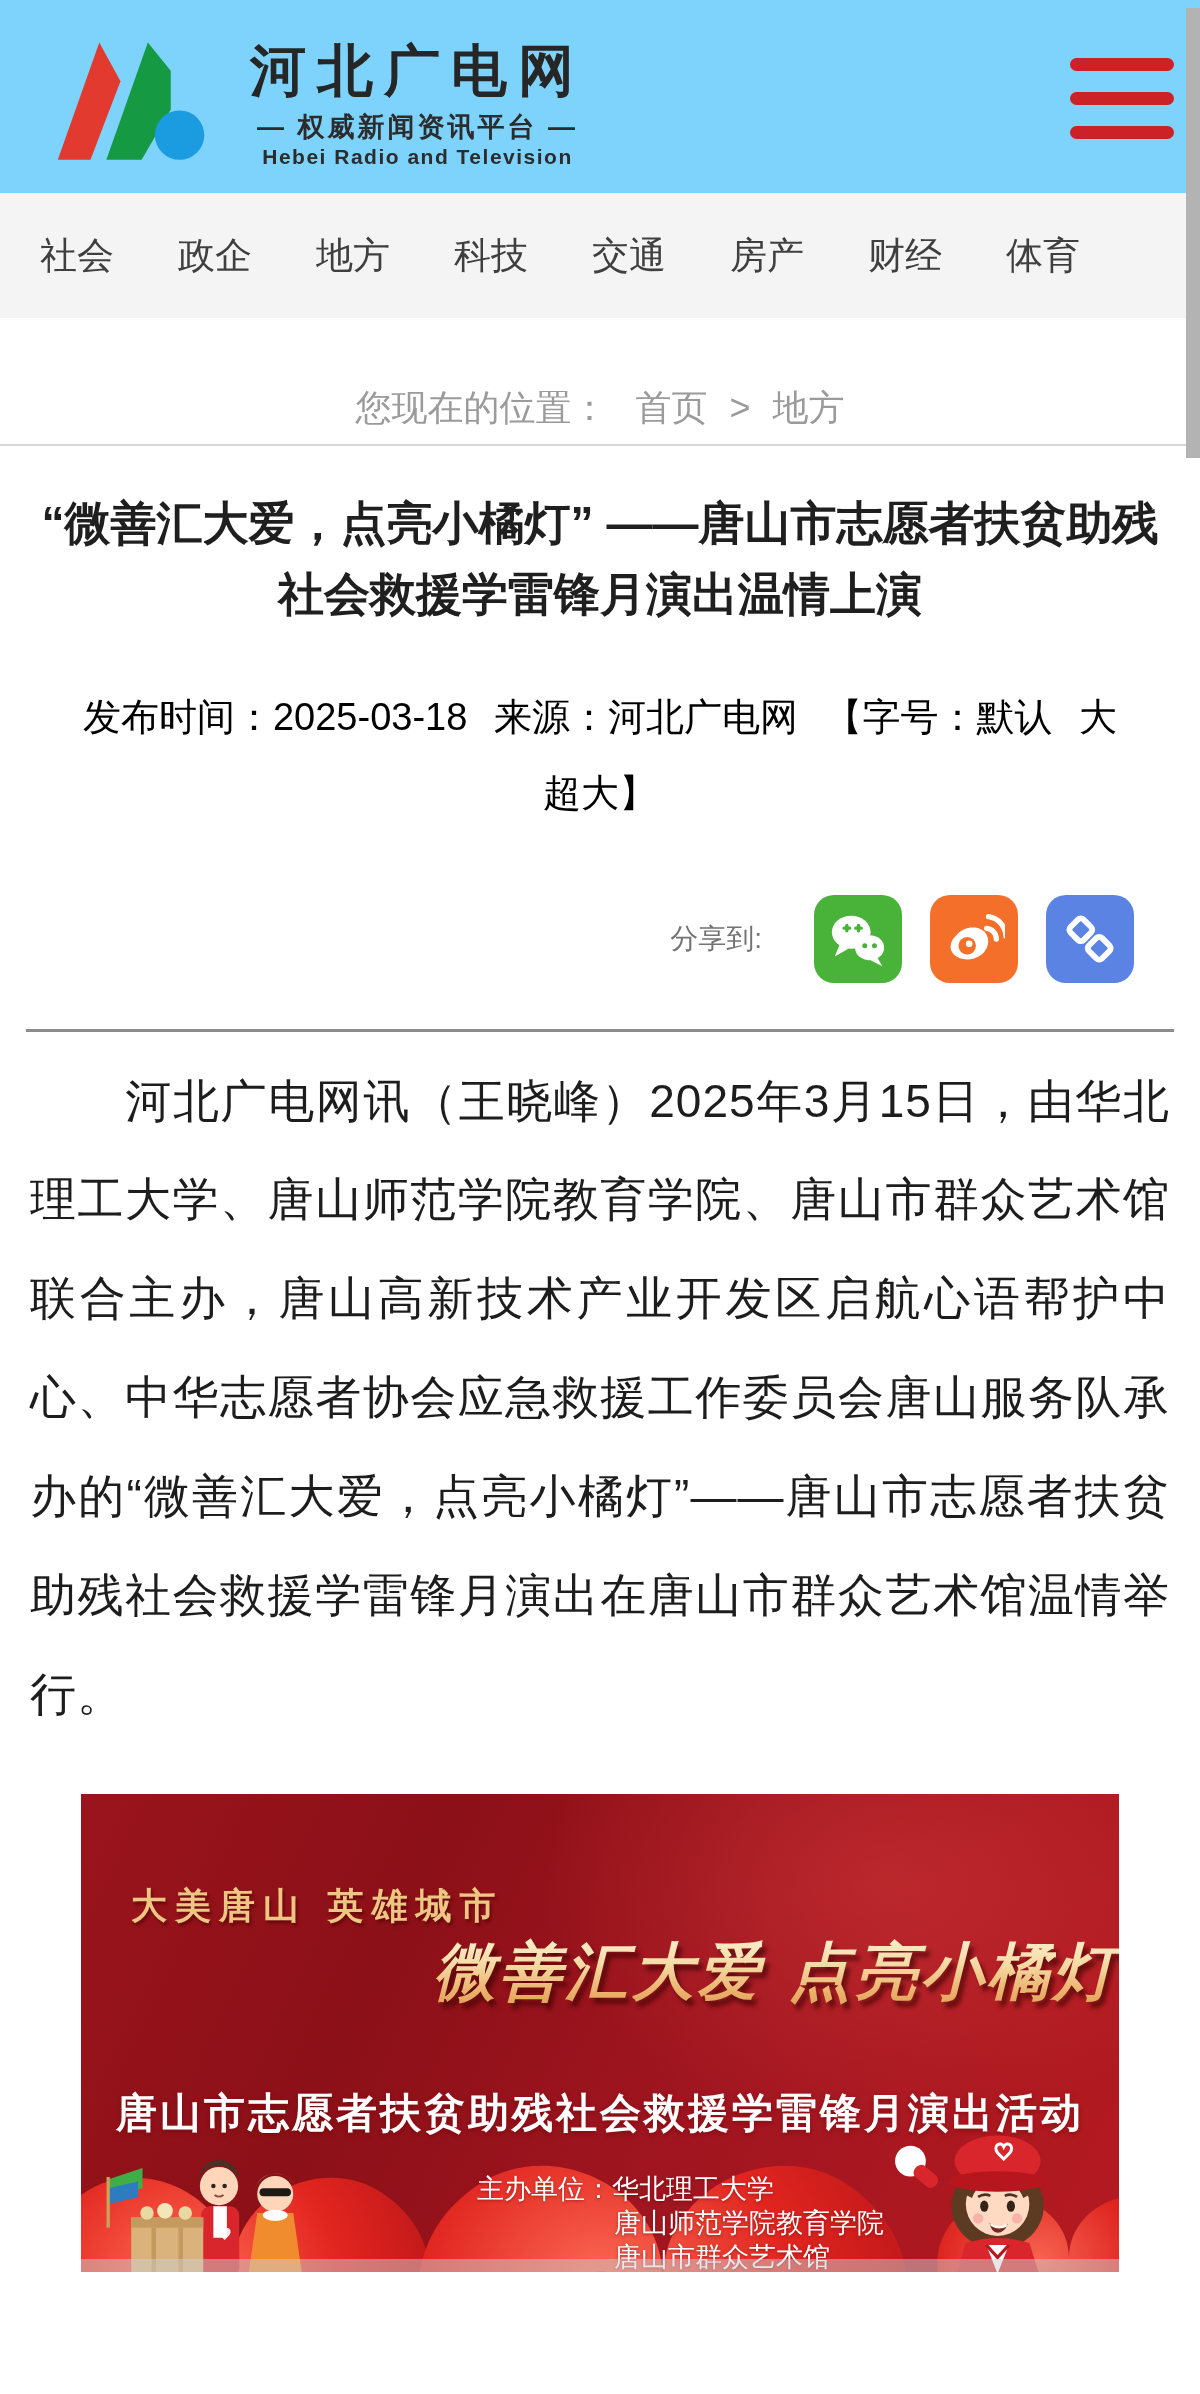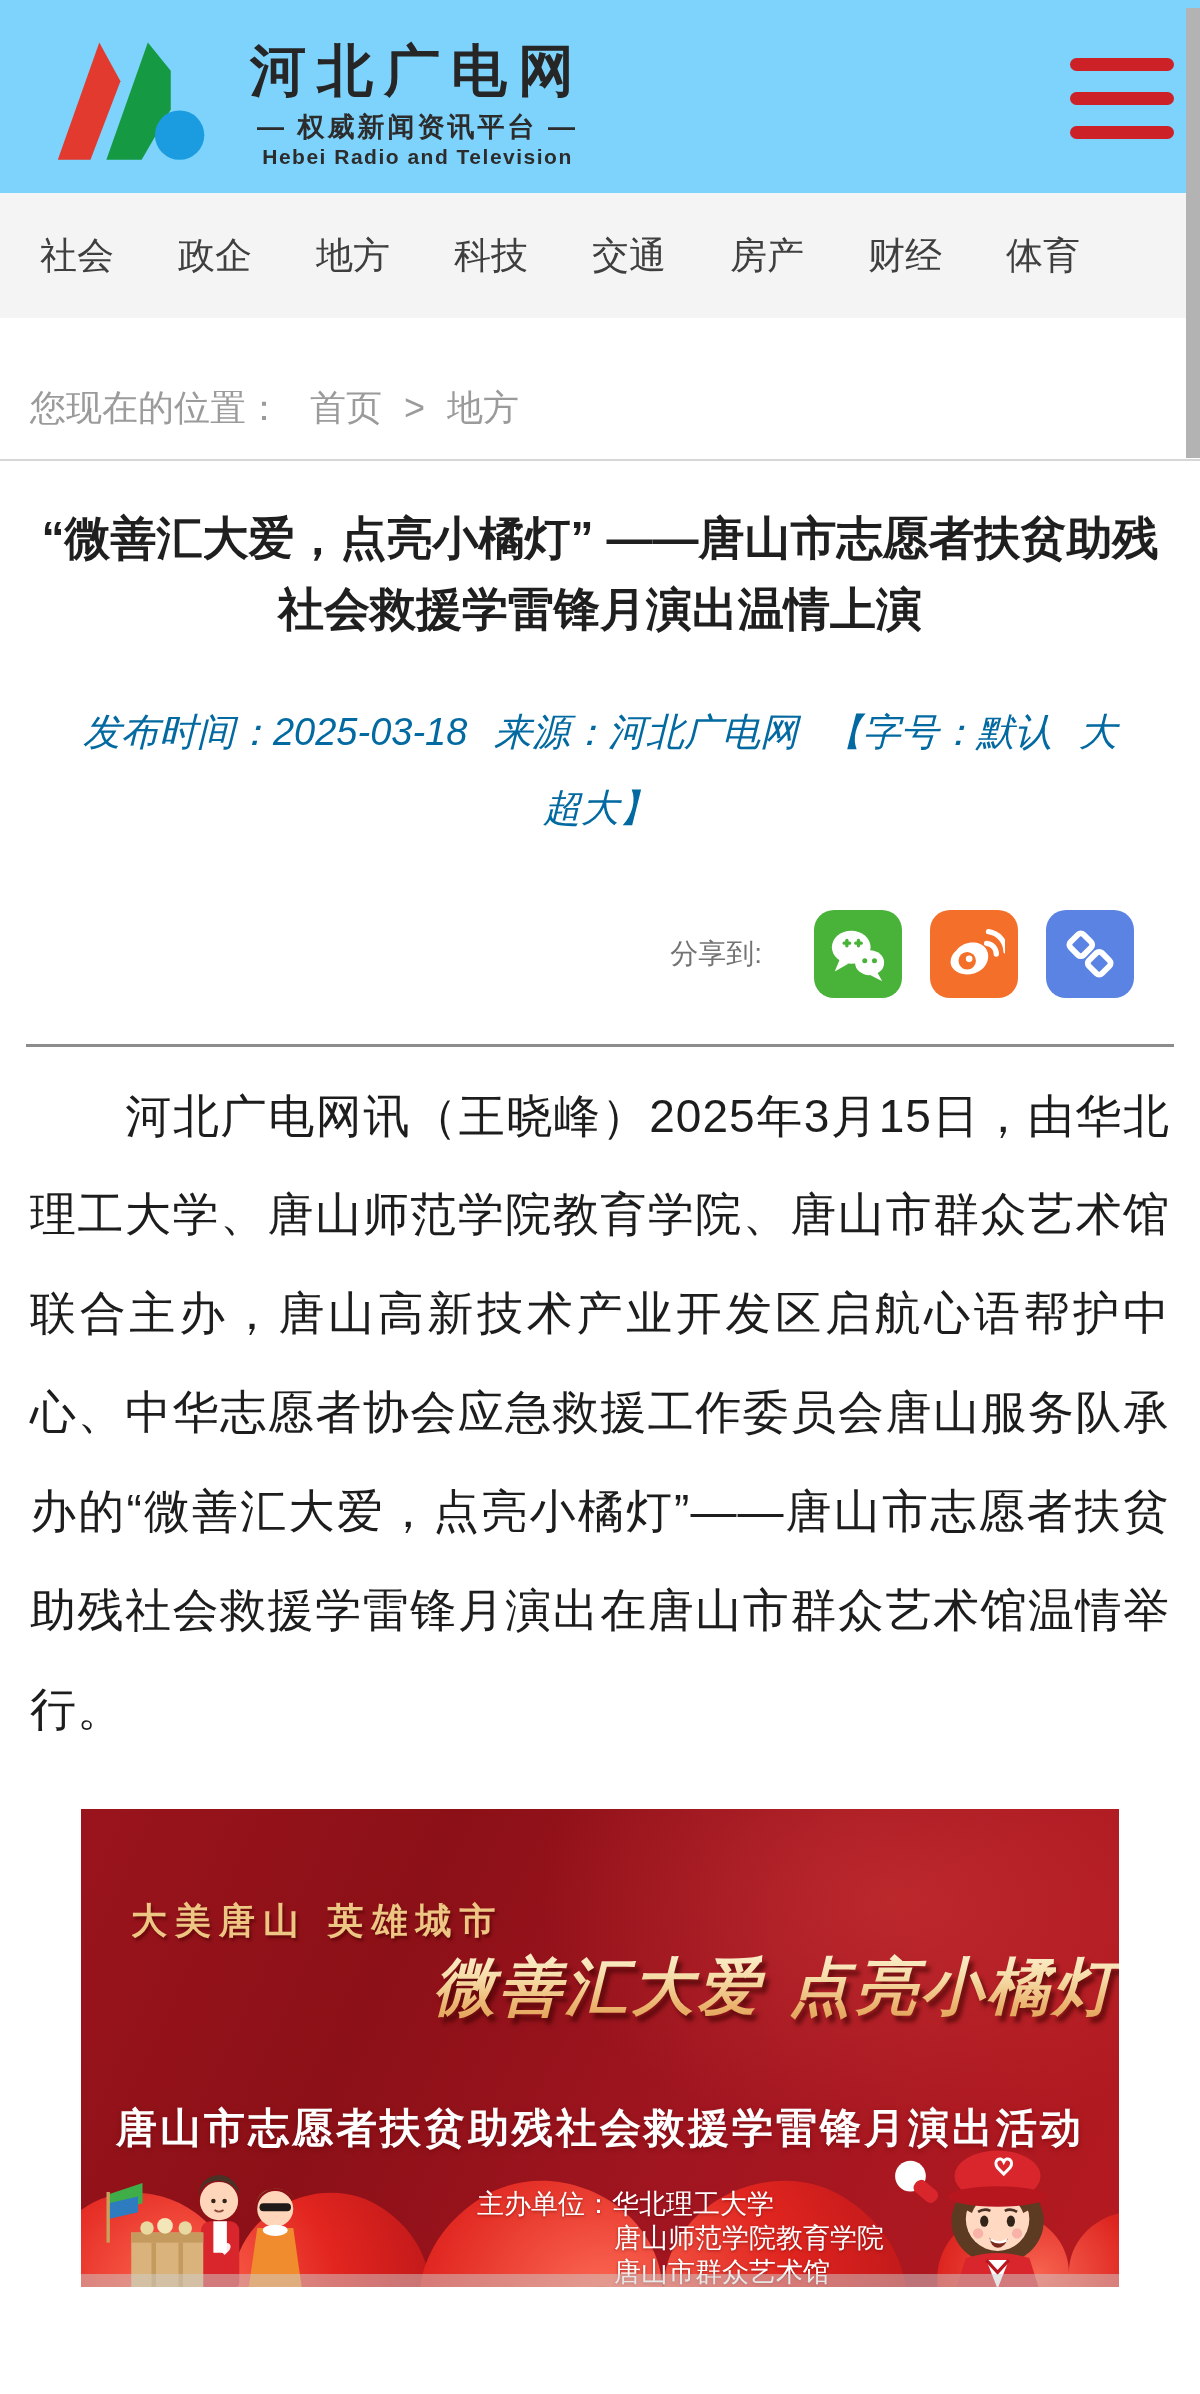--- a/index.html
+++ b/index.html
@@ -24,29 +24,29 @@
   
   .scrollbar-thumb { position:absolute; right:0; top:8px; width:14px; height:450px; background:#b3b3b3; z-index:50; }
 
   
   .nav { background:#f4f4f4; padding:44px 40px 44px; }
   .nav-row { display:flex; gap:64px; font-size:37px; color:#3f3f3f; line-height:1; }
   .nav-row.second { gap:74px; margin-top:48px; }
   .nav-row a { color:#3f3f3f; text-decoration:none; white-space:nowrap; }
 
   
-  .breadcrumb { padding:66px 30px 26px; border-bottom:2px solid #d6d6d6; font-size:36px; color:#9b9b9b; }
+  .breadcrumb { padding:66px 30px 11px; border-bottom:2px solid #d6d6d6; font-size:36px; color:#9b9b9b;text-align:center; }
   .breadcrumb a { color:#9b9b9b; text-decoration:none; }
   .breadcrumb .sep { margin:0 12px; }
   .breadcrumb .prefix { margin-right:18px; }
 
   
   .title { margin:42px 22px 0; text-align:center; font-size:46px; line-height:1.55; font-weight:bold; color:#1f1f1f; }
   .meta { margin-top:48px; text-align:center; font-size:38px; line-height:2.0; color:#8f8f8f; }
-  .meta span, .meta a { color:#0369a1; text-decoration:none;font-style:italic; }
+  .meta span, .meta a { color:#000000; text-decoration:none; }
   .meta .sp { margin-left:16px; }
 
   .share { margin:64px 66px 0 0; display:flex; justify-content:flex-end; align-items:center; }
   .share-label { font-size:28px; color:#737373; margin-right:24px; }
   .share-btn { width:88px; height:88px; border-radius:20px; border:none; cursor:pointer;
                display:flex; align-items:center; justify-content:center; margin-left:28px; padding:0; }
   .share-btn.wechat { background:#48b338; }
   .share-btn.weibo  { background:#f4702a; }
   .share-btn.clink  { background:#5b83e3; }
   .share-btn svg { width:62px; height:62px; }

